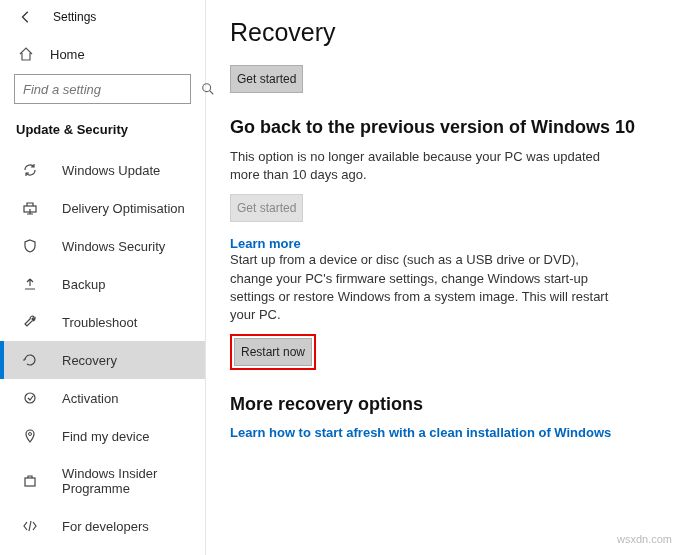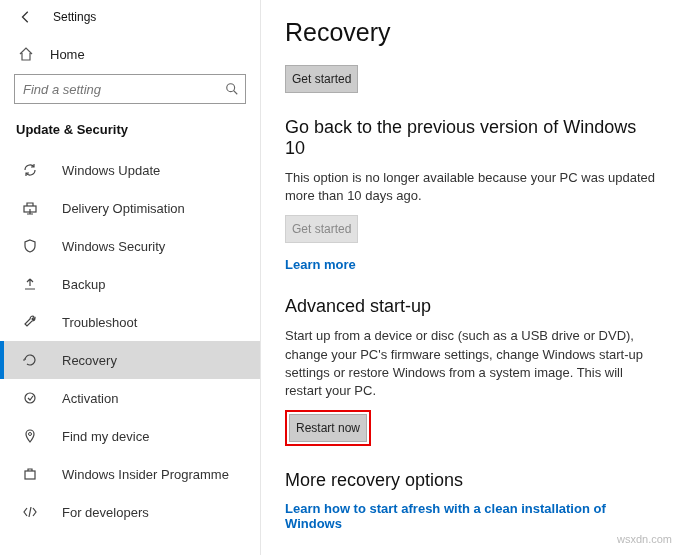--- a/index.html
+++ b/index.html
@@ -7,21 +7,21 @@
       font-family: "Segoe UI", -apple-system, sans-serif;
       background: #fff;
       color: #000;
       font-size: 13px;
       width: 680px;
       height: 555px;
       overflow: hidden;
       display: flex;
     }
     .sidebar {
-      width: 261px;
+      width: 206px;
       background: #fff;
       border-right: 1px solid #e6e6e6;
       display: flex;
       flex-direction: column;
       padding-top: 10px;
     }
     .titlebar {
       display: flex;
       align-items: center;
       padding: 0 15px 14px 19px;
@@ -85,21 +85,21 @@
       position: relative;
     }
     .main h1 {
       font-size: 25px;
       font-weight: 400;
       margin-bottom: 18px;
       color: #111;
     }
     .main h2 {
       font-size: 18px;
-      font-weight: 400;
+      font-weight: 700;
       margin: 24px 0 10px 0;
       color: #111;
     }
     .main p {
       font-size: 13px;
       color: #333;
       line-height: 1.4;
       max-width: 380px;
       margin-bottom: 10px;
     }
@@ -267,21 +267,20 @@
 <div class="main">
   <h1>Recovery</h1>
   <button class="btn">Get started</button>
 
   <h2>Go back to the previous version of Windows 10</h2>
   <p>This option is no longer available because your PC was updated more than 10 days ago.</p>
   <button class="btn disabled">Get started</button>
   <div style="height:14px"></div>
   <a class="link">Learn more</a>
 
-  <h2>Advanced start-up</h2>
   <p>Start up from a device or disc (such as a USB drive or DVD), change your PC's firmware settings, change Windows start-up settings or restore Windows from a system image. This will restart your PC.</p>
   <span class="highlight-restart">
     <button class="btn">Restart now</button>
   </span>
 
   <h2>More recovery options</h2>
   <a class="link">Learn how to start afresh with a clean installation of Windows</a>
 </div>
 
 <div class="watermark">wsxdn.com</div>

